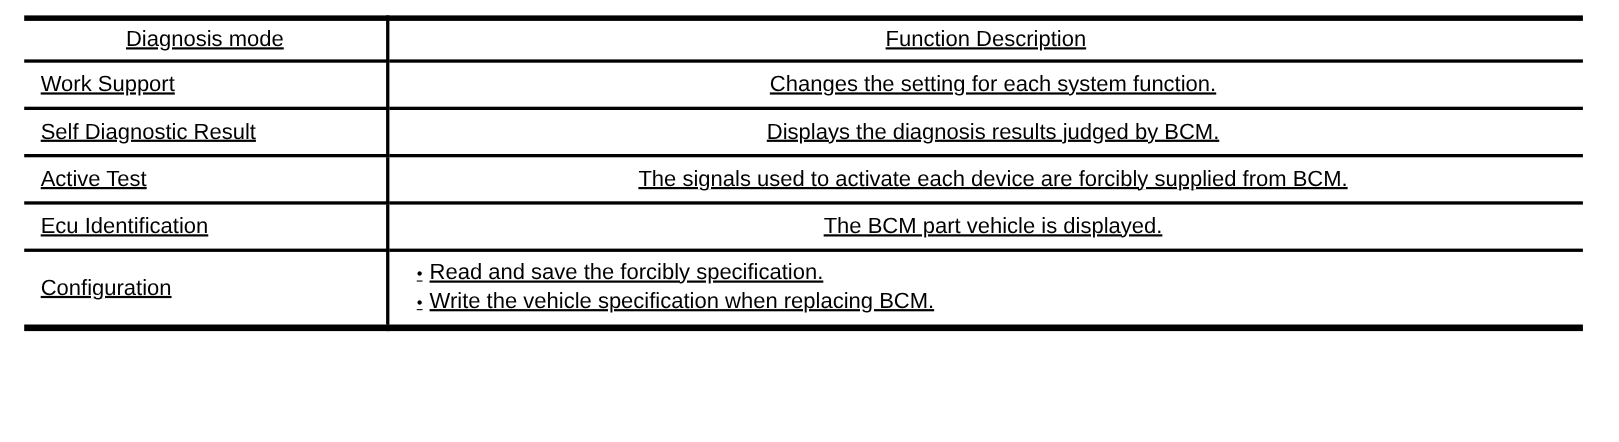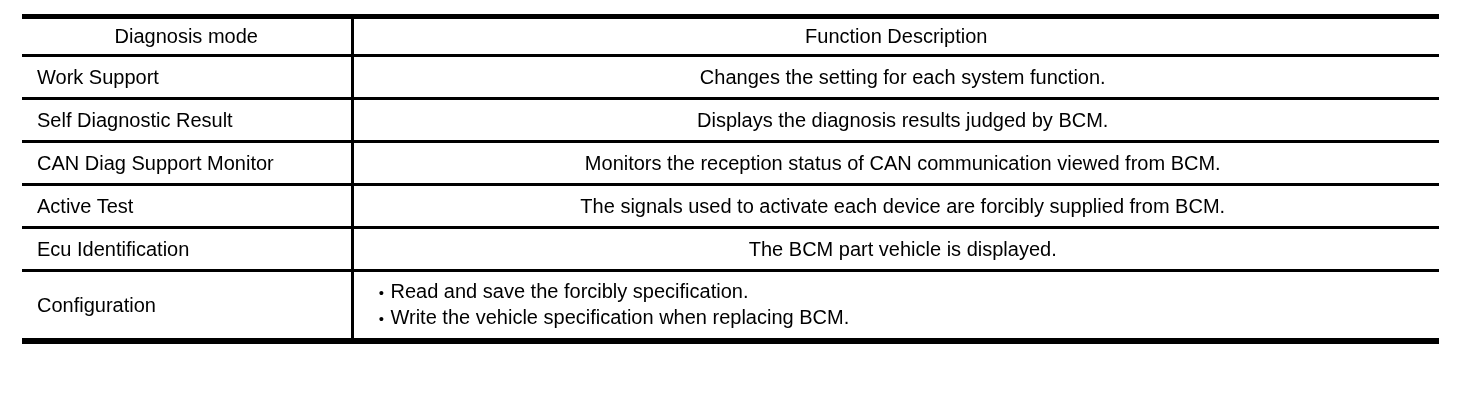--- a/index.html
+++ b/index.html
@@ -14,20 +14,21 @@
     color: #000000;
     overflow: hidden;
   }
   table.doc-table {
     border-collapse: collapse;
     table-layout: fixed;
     width: 1417px;
     margin: 14px 0 0 22px;
     border-top: 5px solid #000000;
     border-bottom: 6px solid #000000;
+    text-decoration: underline;
   }
   col.mode-col { width: 330px; }
   th, td {
     font-size: 20px;
     font-weight: normal;
     padding: 0;
     vertical-align: middle;
   }
   th {
     border-bottom: 3px solid #000000;
@@ -78,26 +79,20 @@
           <div class="desc-line">Changes the setting for each system function.</div>
         </td>
   </tr>
       <tr>
     <td class="mode-cell">Self Diagnostic Result</td>
     <td class="desc-cell">
           <div class="desc-line">Displays the diagnosis results judged by BCM.</div>
         </td>
   </tr>
       <tr>
-    <td class="mode-cell">CAN Diag Support Monitor</td>
-    <td class="desc-cell">
-          <div class="desc-line">Monitors the reception status of CAN communication viewed from BCM.</div>
-        </td>
-  </tr>
-      <tr>
     <td class="mode-cell">Active Test</td>
     <td class="desc-cell">
           <div class="desc-line">The signals used to activate each device are forcibly supplied from BCM.</div>
         </td>
   </tr>
       <tr>
     <td class="mode-cell">Ecu Identification</td>
     <td class="desc-cell">
           <div class="desc-line">The BCM part vehicle is displayed.</div>
         </td>

